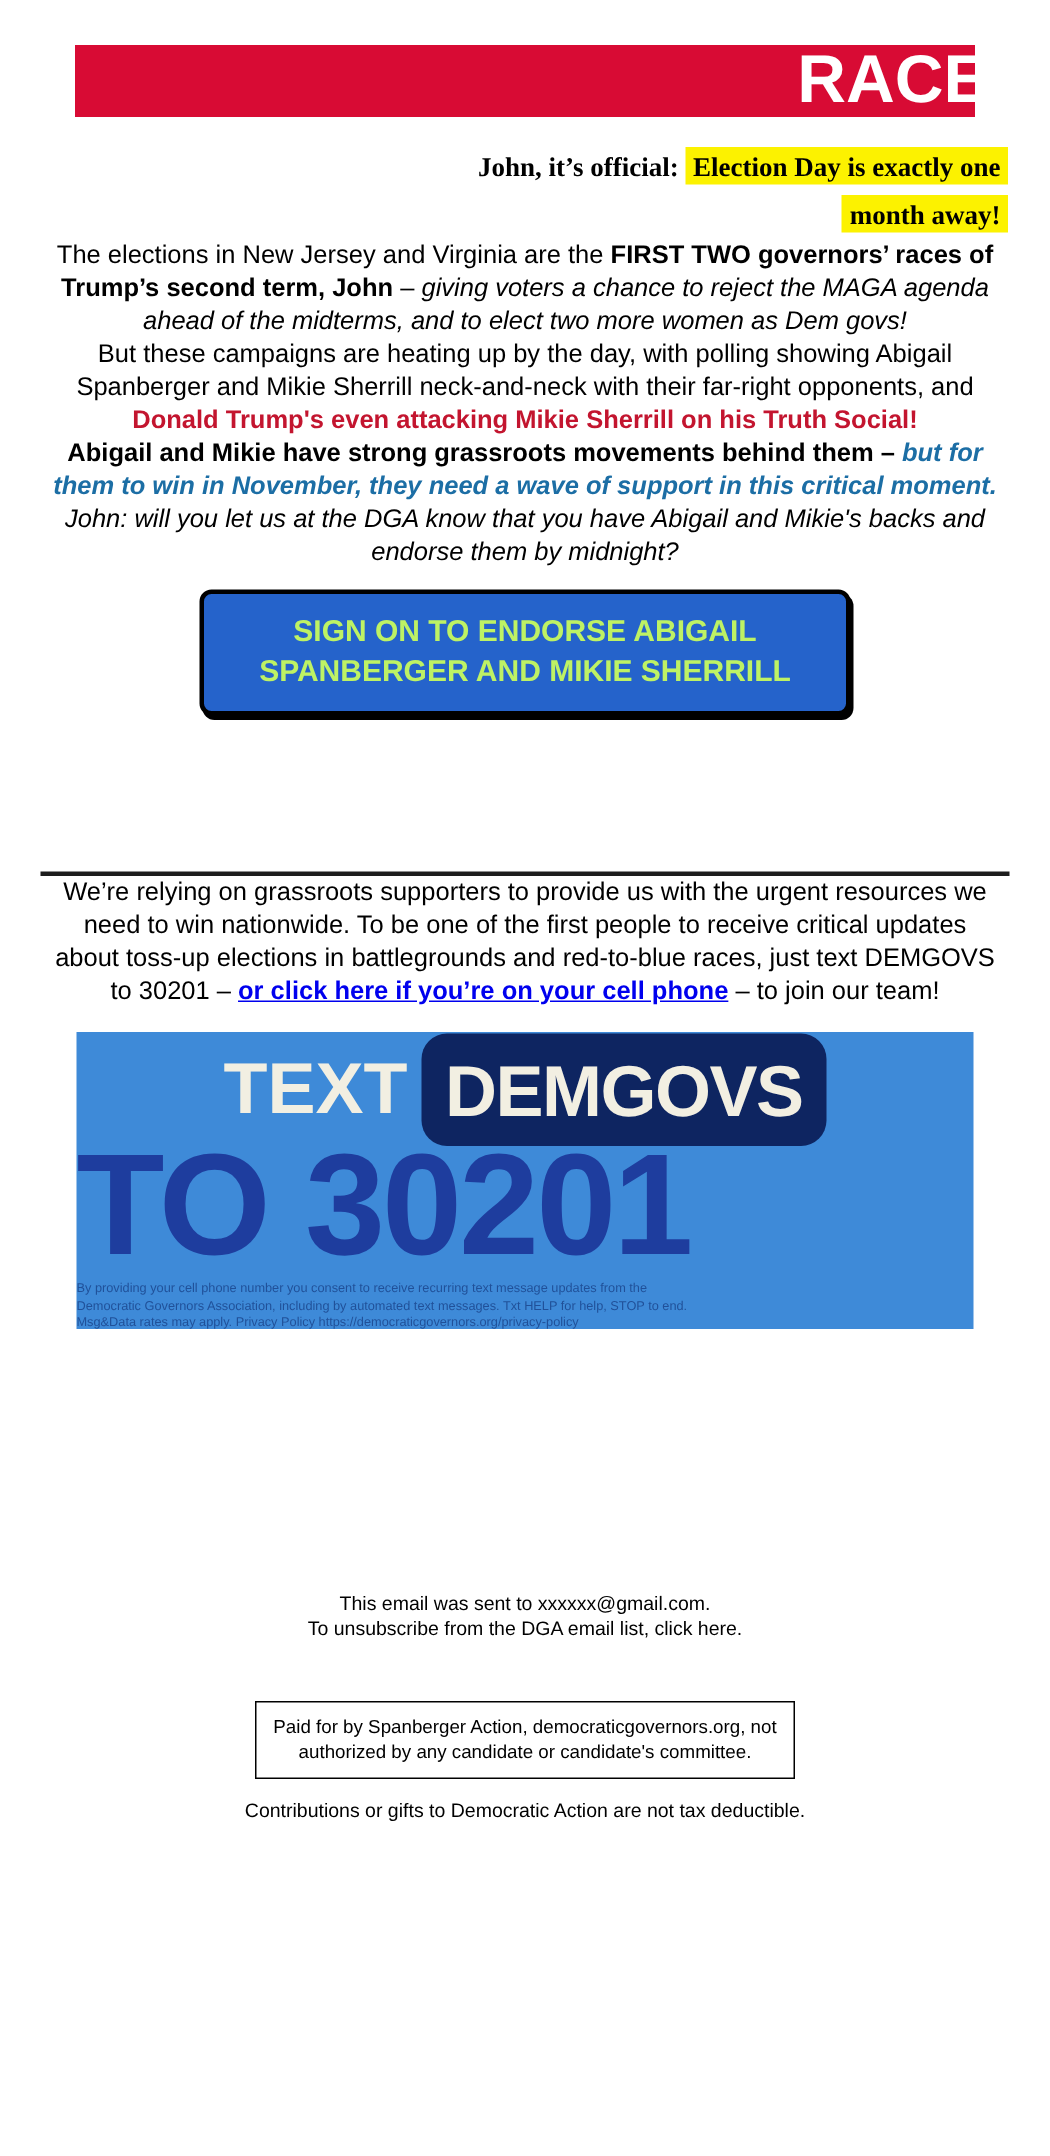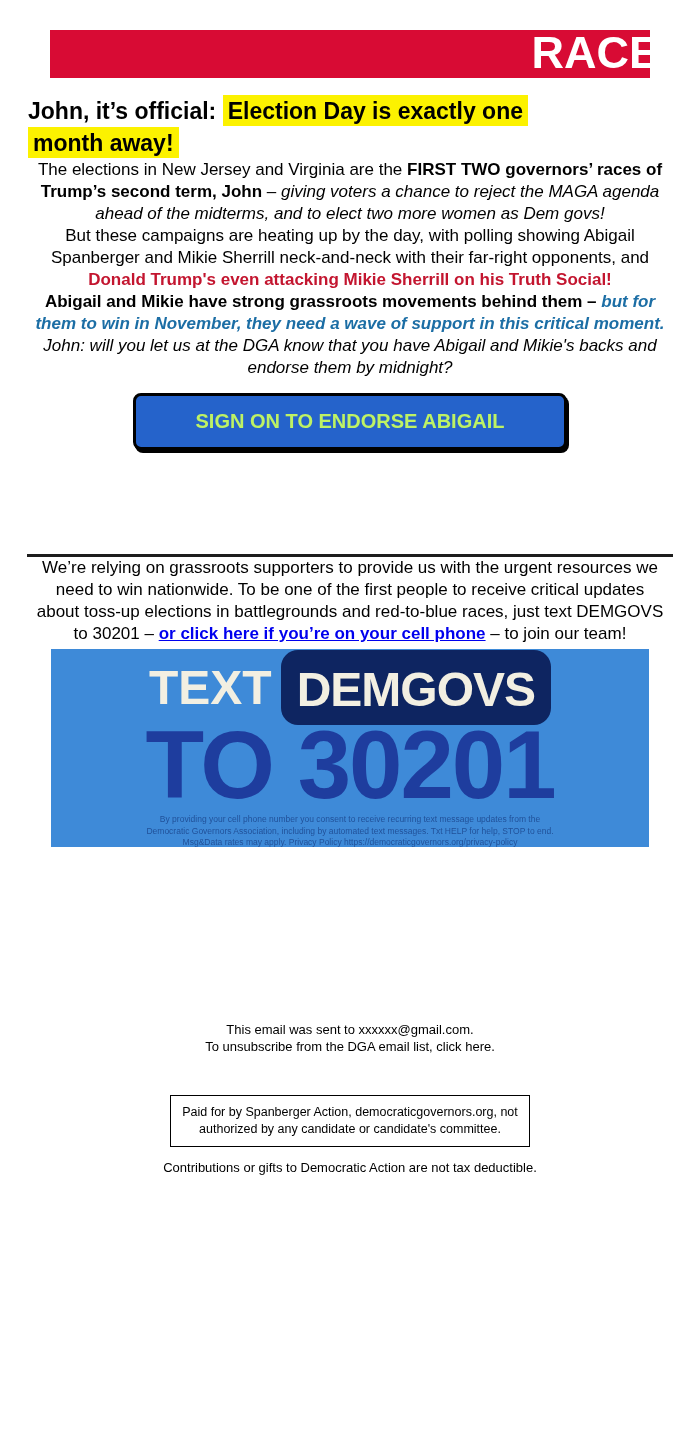--- a/index.html
+++ b/index.html
@@ -2,21 +2,21 @@
 <html style="--banner-red: #d80b34; --highlight-yellow: #fcf200; --alert-red: #c3152f; --emphasis-blue: #1c6ea5; --link-blue: #0000ee; --button-blue: #2563cb; --graphic-blue: #3e8ad8; --graphic-navy: #0e2561; --graphic-royal: #1e3d9e; --graphic-cream: #f2efe2;"><head>
 <meta charset="utf-8">
 <style>
   html,body{margin:0;padding:0;background:#fff;}
   body{font-family:"Liberation Sans","DejaVu Sans",sans-serif;color:#000;}
   .page{width:700px;min-height:1437px;margin:0 auto;background:#fff;overflow:hidden;}
 
   .banner{margin:30px 0 0 50px;width:600px;height:48px;background:var(--banner-red,#d80b34);position:relative;overflow:hidden;}
   .banner-text{position:absolute;right:-9px;top:50%;transform:translateY(-52%);color:#fff;font-weight:bold;font-size:45px;white-space:nowrap;}
 
-  .headline{margin:17px auto 0;width:644px;text-align:left;font-size:23px;line-height:32px;font-weight:bold;}
+  .headline{margin:17px auto 0;width:644px;text-align:right;font-size:18px;line-height:32px;font-weight:bold;font-family:Liberation Serif, serif;}
   .hl{background:var(--highlight-yellow,#fcf200);padding:3px 5px 2px;}
 
   .content{width:634px;margin:0 auto;text-align:center;font-size:17px;line-height:22px;}
   .content p{margin:0;}
   .para-1{margin-top:21px;}
   .para-2{margin-top:28px;}
   .para-3{margin-top:26px;}
   .para-4{margin-top:28px;}
   .grassroots-para{margin-top:16px;}
 
@@ -25,21 +25,21 @@
   .seg-red{font-weight:bold;color:var(--alert-red,#c3152f);}
   .seg-blue{font-weight:bold;font-style:italic;color:var(--emphasis-blue,#1c6ea5);}
   .link{color:var(--link-blue,#0000ee);font-weight:bold;text-decoration:underline;cursor:pointer;}
 
   .cta{display:block;width:412px;margin:14px auto 0;padding:12px 8px;background:var(--button-blue,#2563cb);
        border:3px solid #000;border-radius:8px;box-shadow:2px 3px 0 #000;color:#bef264;font-size:20px;
        line-height:27px;font-weight:bold;text-align:center;text-decoration:none;cursor:pointer;}
 
   .divider{height:3px;background:#1d1d1d;margin:104px -6px 0;}
 
-  .sms{width:598px;height:198px;margin:4px auto 0;background:var(--graphic-blue,#3e8ad8);text-align:center;overflow:hidden;cursor:pointer;}
+  .sms{width:598px;height:198px;margin:16px auto 0;background:var(--graphic-blue,#3e8ad8);text-align:left;overflow:hidden;cursor:pointer;}
   .sms-line1{padding-top:9px;height:58px;display:flex;align-items:center;justify-content:center;gap:9px;}
   .sms-text{color:var(--graphic-cream,#f2efe2);font-size:48px;font-weight:bold;}
   .sms-pill{background:var(--graphic-navy,#0e2561);color:var(--graphic-cream,#f2efe2);font-size:48px;font-weight:bold;
             border-radius:17px;padding:12px 16px 8px;letter-spacing:-1px;}
   .sms-line2{color:var(--graphic-royal,#1e3d9e);font-size:96px;line-height:94px;font-weight:bold;letter-spacing:-2px;margin-top:2px;}
   .sms-fine{margin-top:2px;font-size:8.5px;line-height:11.5px;color:#1e4c94;opacity:.92;}
   .sms-fine span{display:block;}
 
   .footer-note{margin-top:174px;text-align:center;font-size:13px;line-height:17px;}
   .paid-box{width:346px;margin:40px auto 0;border:1px solid #000;padding:8px 6px;font-size:12.5px;line-height:17px;text-align:center;}
@@ -59,21 +59,21 @@
   <div class="content">
 
     <p class="para-1"><span>The elections in New Jersey and Virginia are the </span><span class="seg-bold">FIRST TWO governors’ races of Trump’s second term, John</span><span> – </span><span class="seg-italic">giving voters a chance to reject the MAGA agenda ahead of the midterms, and to elect two more women as Dem govs!</span></p>
 
     <p class="para-2"><span>But these campaigns are heating up by the day, with polling showing Abigail Spanberger and Mikie Sherrill neck-and-neck with their far-right opponents, and </span><span class="seg-red">Donald Trump's even attacking Mikie Sherrill on his Truth Social!</span></p>
 
     <p class="para-3"><span class="seg-bold">Abigail and Mikie have strong grassroots movements behind them – </span><span class="seg-blue">but for them to win in November, they need a wave of support in this critical moment.</span></p>
 
     <p class="para-4 seg-italic">John: will you let us at the DGA know that you have Abigail and Mikie's backs and endorse them by midnight?</p>
 
-    <a class="cta"><span>SIGN ON TO ENDORSE ABIGAIL</span><br></a>
+    <a class="cta"><span>SIGN ON TO ENDORSE ABIGAIL</span><br><span>SPANBERGER AND MIKIE SHERRILL</span></a>
 
     <div class="divider"></div>
 
     <p class="grassroots-para"><span>We’re relying on grassroots supporters to provide us with the urgent resources we need to win nationwide. To be one of the first people to receive critical updates about toss-up elections in battlegrounds and red-to-blue races, just text DEMGOVS to 30201 – </span><span class="link">or click here if you’re on your cell phone</span><span> – to join our team!</span></p>
 
   </div>
 
   <div class="sms">
     <div class="sms-line1">
       <span class="sms-text">TEXT</span>

